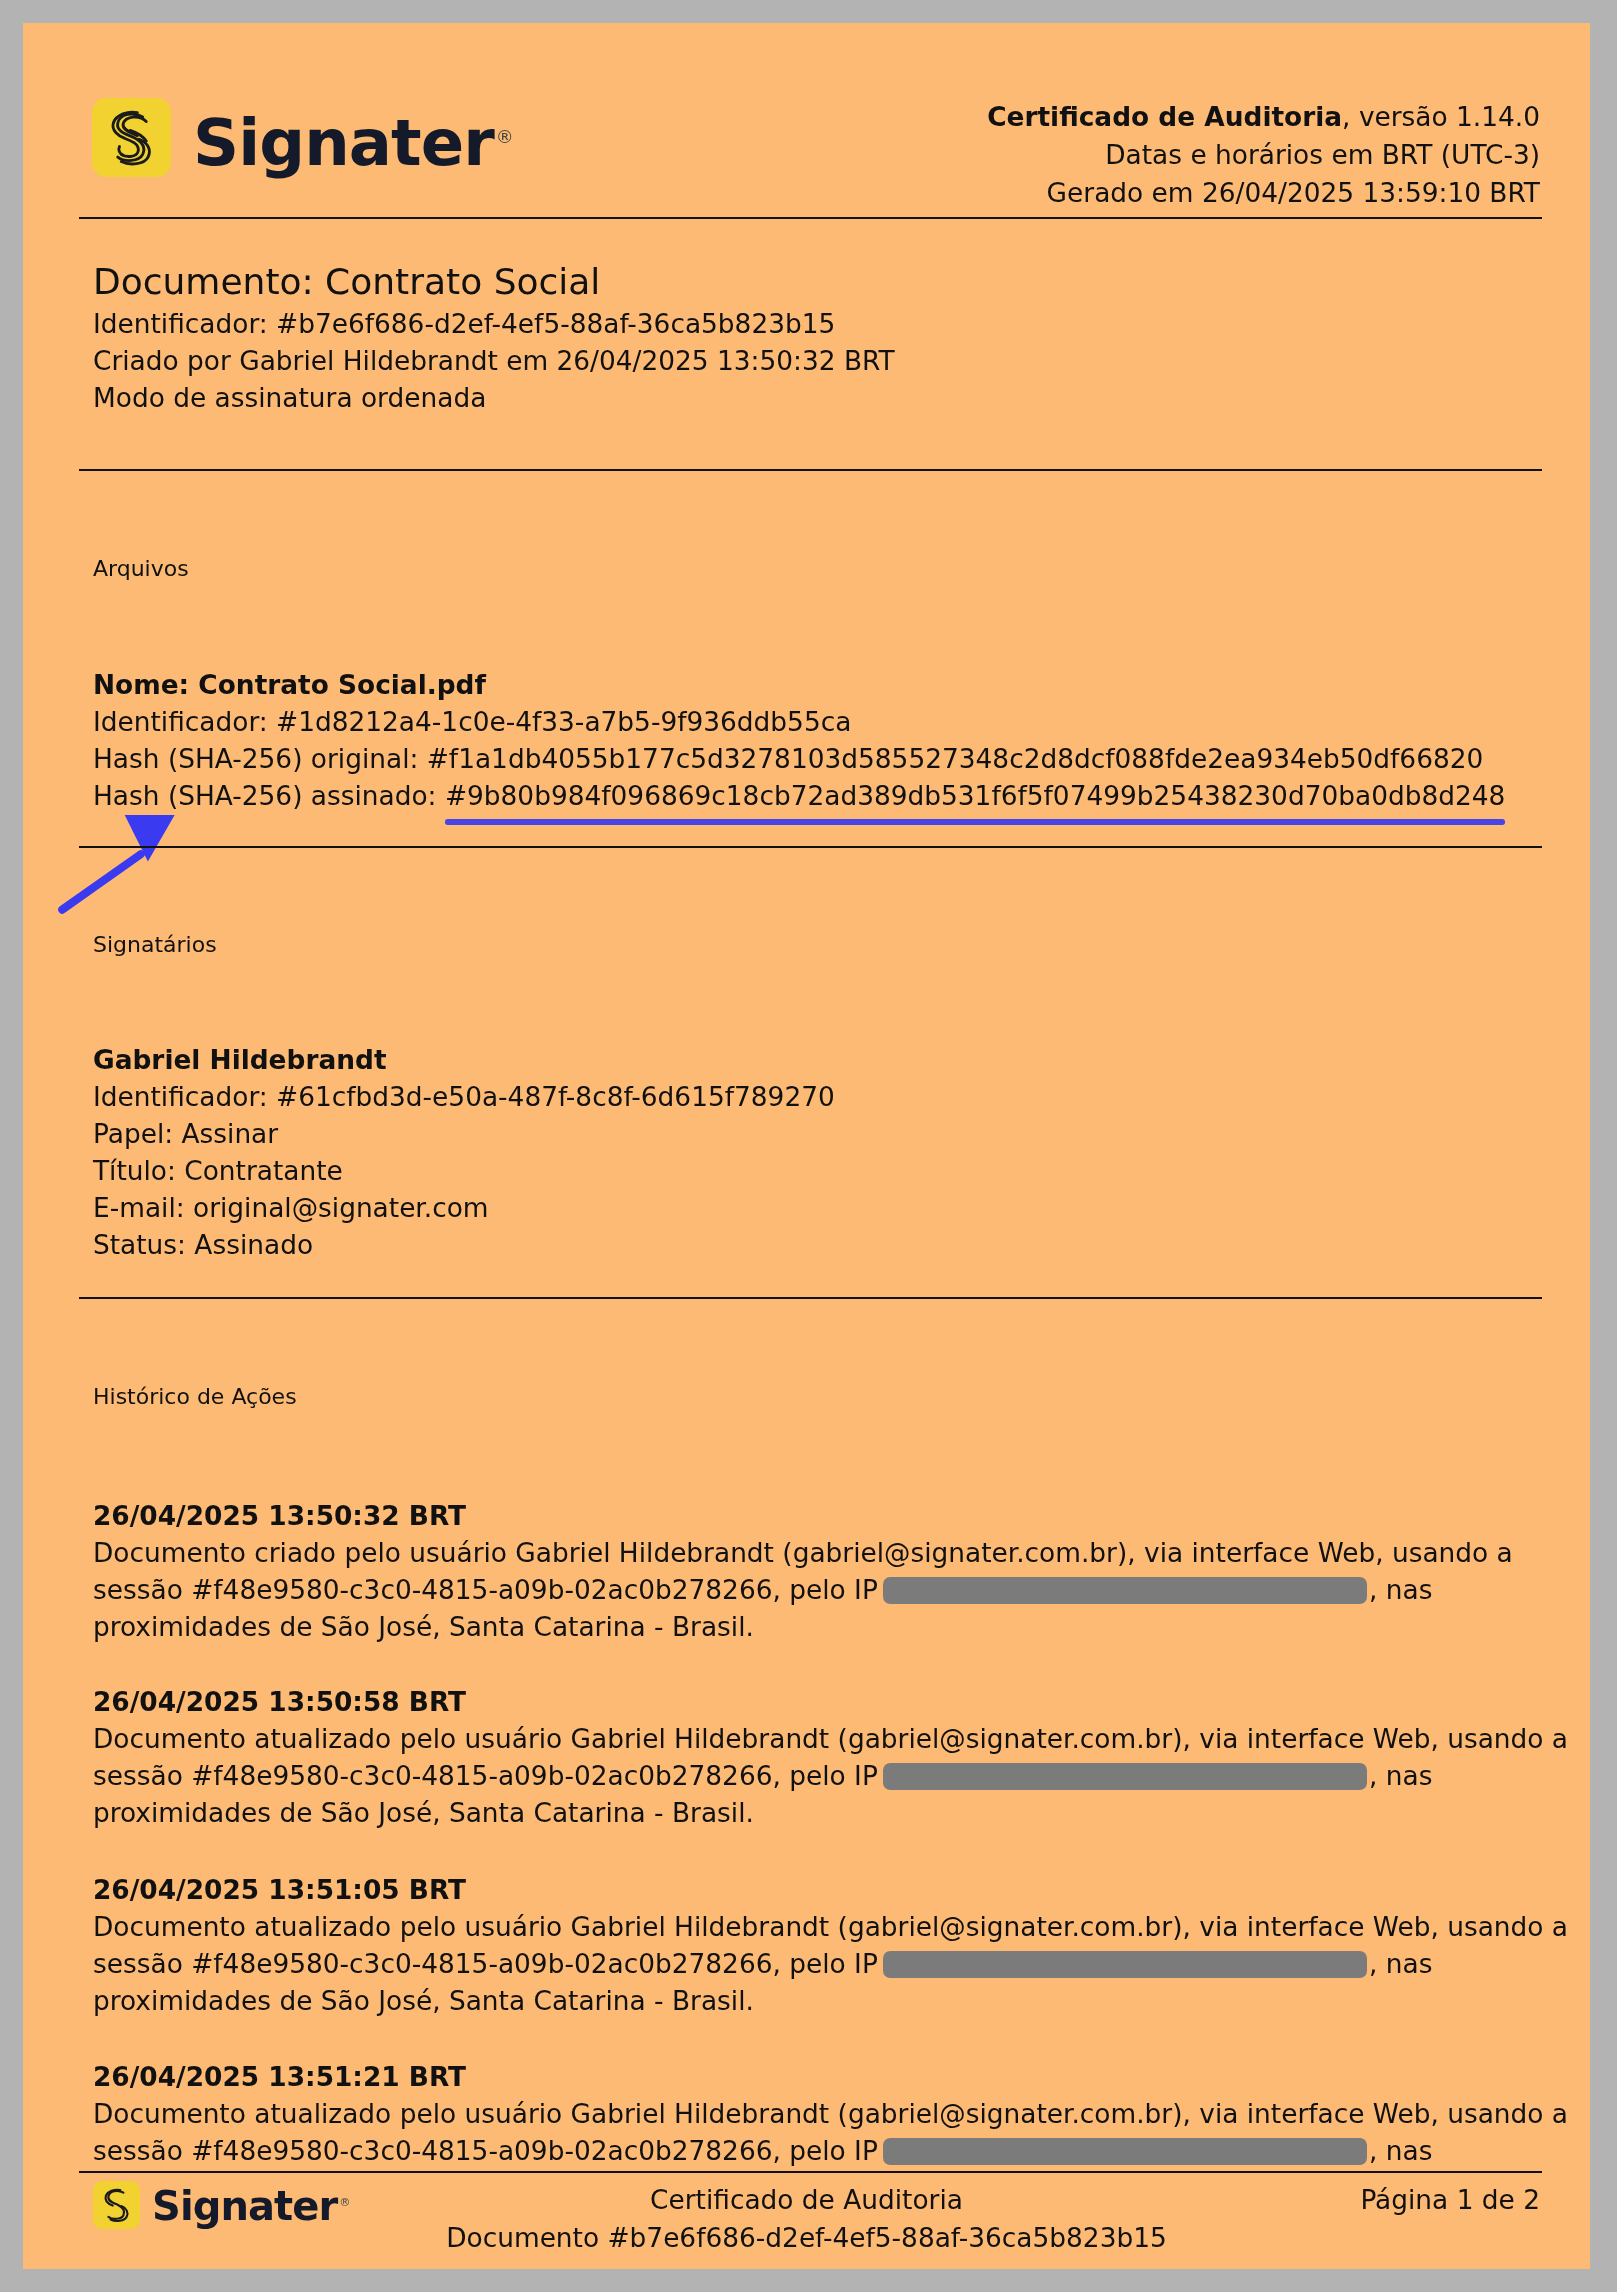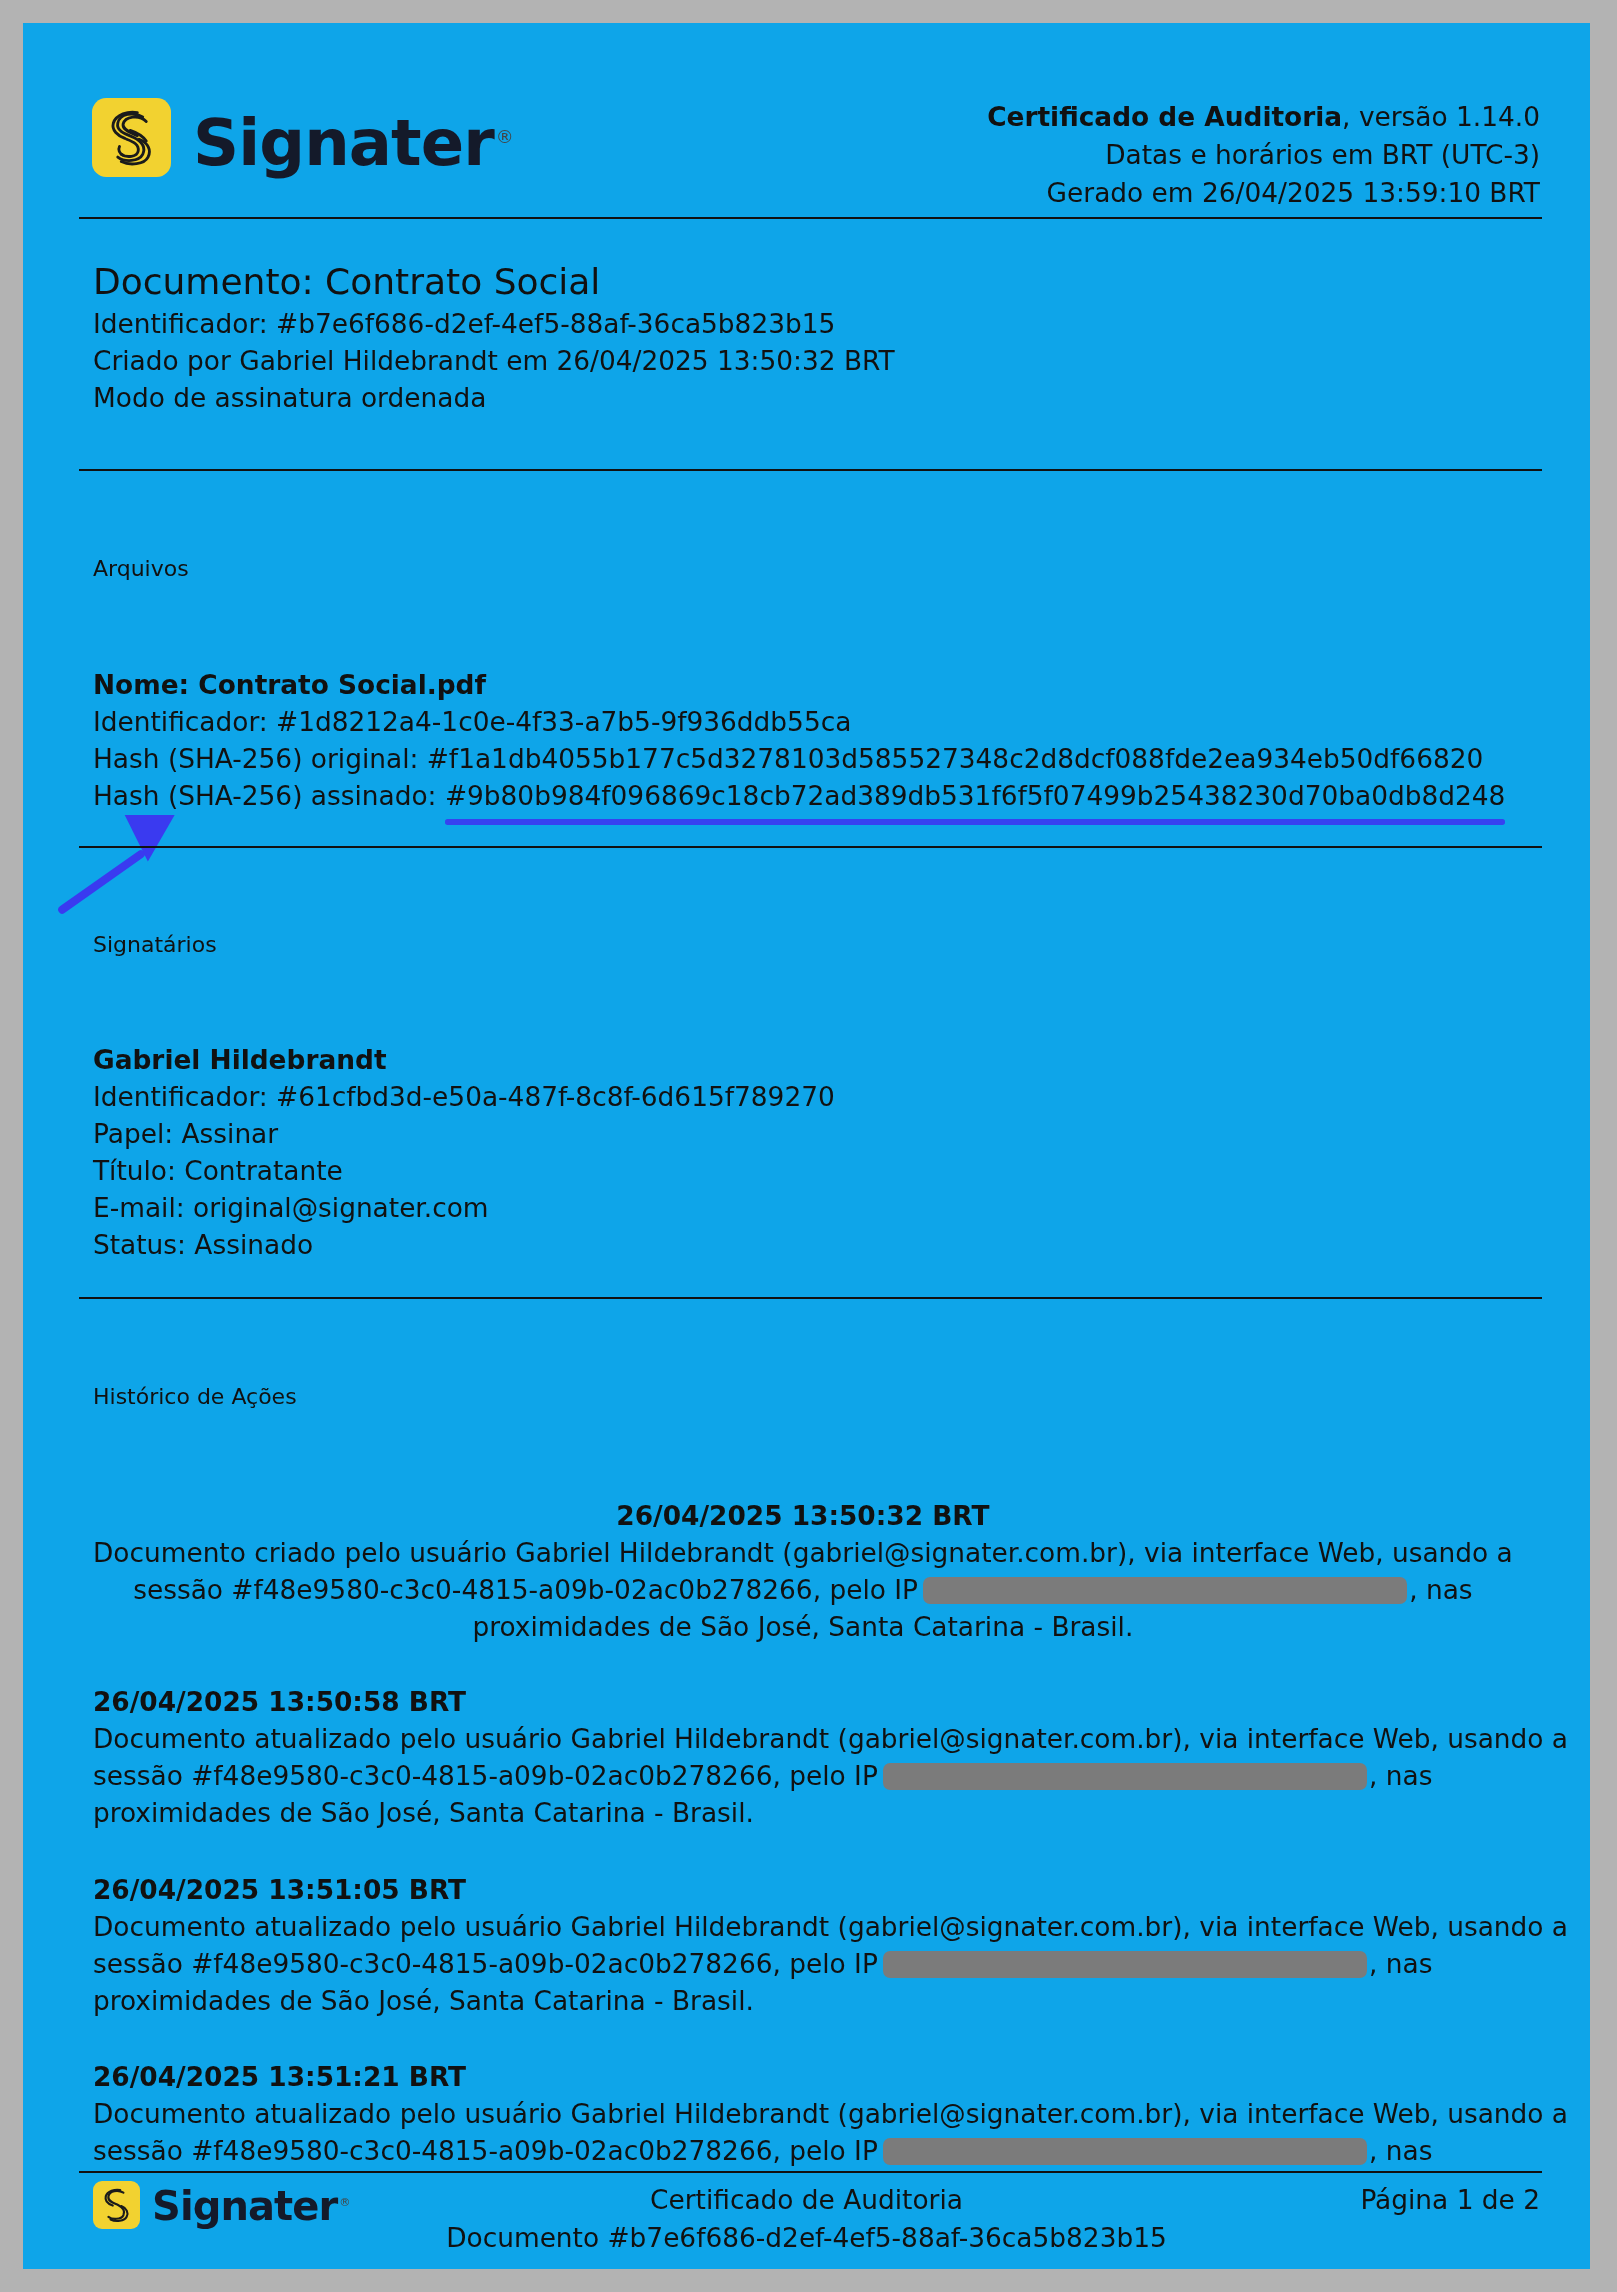--- a/index.html
+++ b/index.html
@@ -4,21 +4,21 @@
 <style>
   html, body { margin: 0; padding: 0; }
   body {
     width: 1617px; height: 2293px; background: #b3b3b3;
     position: relative; overflow: hidden;
     font-family: "DejaVu Sans", "Liberation Sans", sans-serif;
     color: #111;
   }
   .page {
     position: absolute; left: 23px; top: 23px; width: 1567px; height: 2246px;
-    background: #0ea5e9;
+    background: #fdba74;
   }
   .abs { position: absolute; }
   .rule { position: absolute; left: 56px; width: 1463px; height: 0; border-top: 2.2px solid #111; }
   .logo-box {
     position: absolute; background: #f2d230; border-radius: 14.3px;
     display: flex; align-items: center; justify-content: center;
   }
   .logo-word { position: absolute; font-family: "DejaVu Sans", sans-serif; font-weight: bold; color: #141a2a; letter-spacing: -0.9px; }
   .reg { font-size: 0.28em; vertical-align: super; font-weight: normal; color:#444; margin-left: 1.8px; }
   .hdr-right { position: absolute; right: 50px; top: 75px; text-align: right; font-size: 26.4px; line-height: 38px; color: #111; }
@@ -108,21 +108,21 @@
     <div class="txt">E-mail: original@signater.com</div>
     <div class="txt">Status: Assinado</div>
   </div>
 
   <div class="rule" style="top:1274px;"></div>
 
   <div class="abs" style="left:70px; top:1351px;">
     <div class="sec-title">Histórico de Ações</div>
   </div>
 
-  <div class="abs" style="left:70px; top:1474px;text-align:center;">
+  <div class="abs" style="left:70px; top:1474px;">
     <div class="txt bold">26/04/2025 13:50:32 BRT</div>
     <div class="txt">Documento criado pelo usuário Gabriel Hildebrandt (gabriel@signater.com.br), via interface Web, usando a</div>
     <div class="txt"><span>sessão #f48e9580-c3c0-4815-a09b-02ac0b278266, pelo IP</span><span class="redact"></span><span>, nas</span></div>
     <div class="txt">proximidades de São José, Santa Catarina - Brasil.</div>
   </div>
 
   <div class="abs" style="left:70px; top:1660px;">
     <div class="txt bold">26/04/2025 13:50:58 BRT</div>
     <div class="txt">Documento atualizado pelo usuário Gabriel Hildebrandt (gabriel@signater.com.br), via interface Web, usando a</div>
     <div class="txt"><span>sessão #f48e9580-c3c0-4815-a09b-02ac0b278266, pelo IP</span><span class="redact"></span><span>, nas</span></div>

